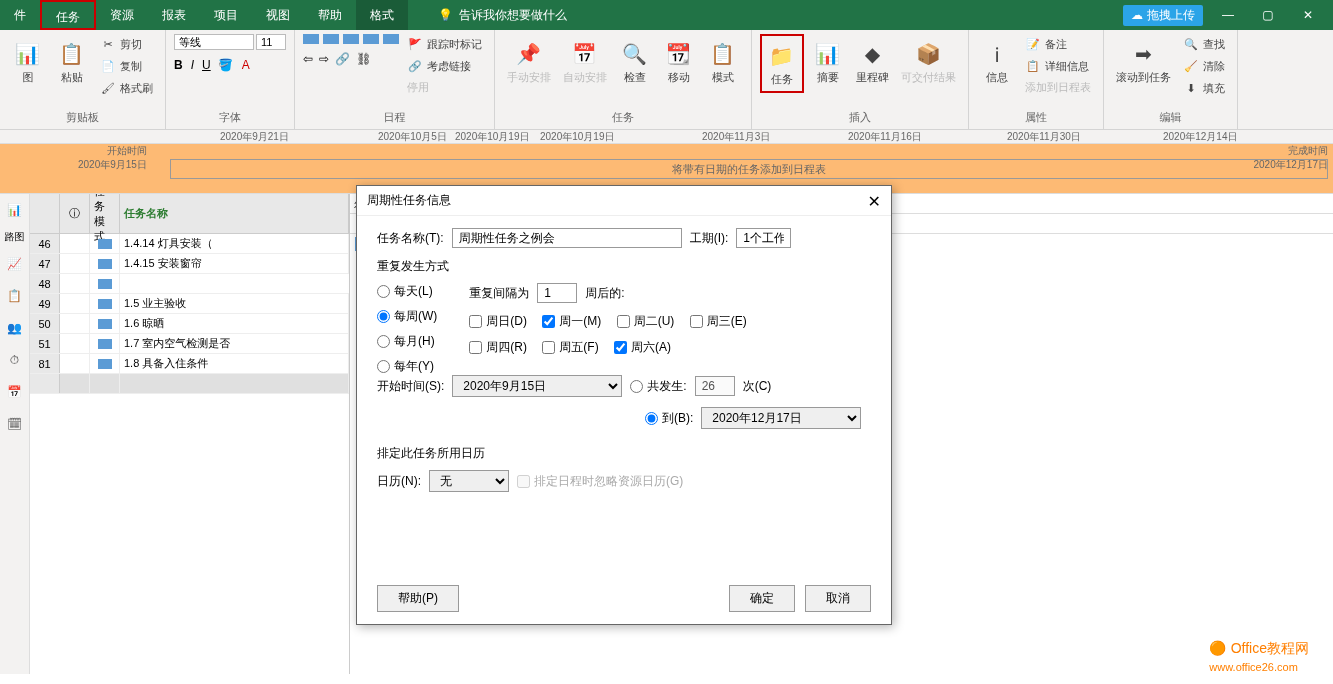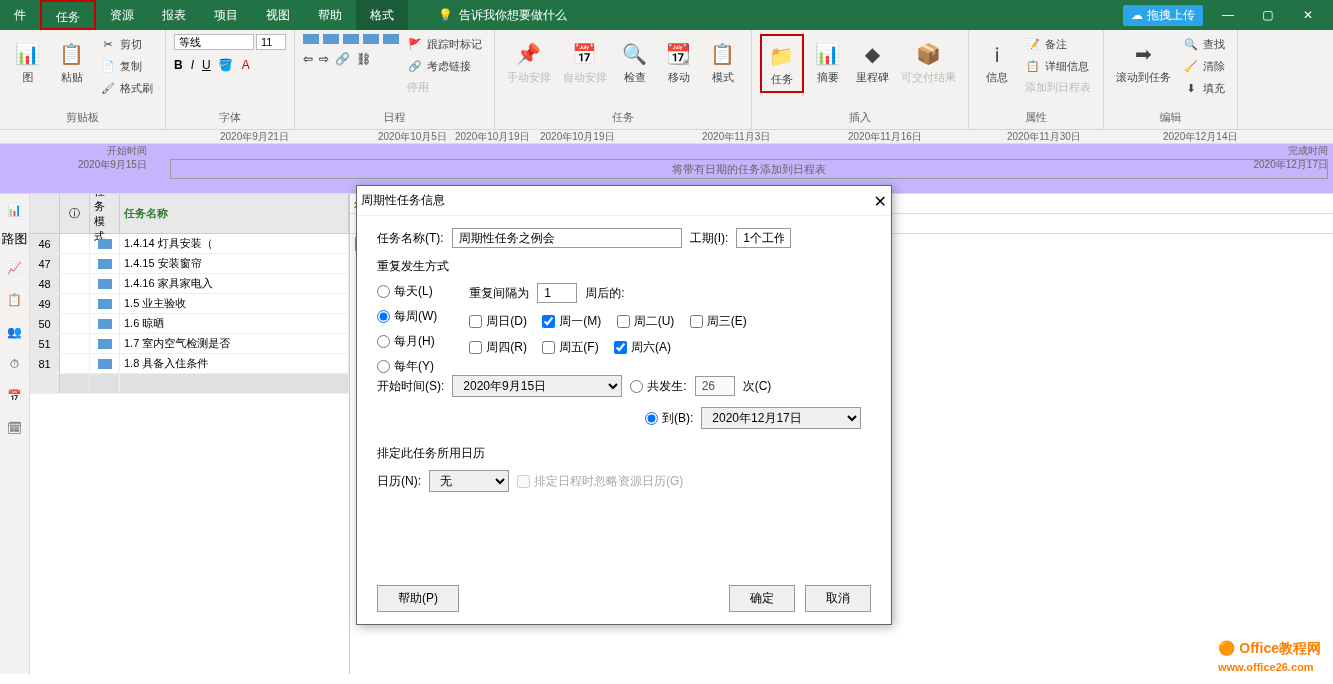--- a/index.html
+++ b/index.html
@@ -26,21 +26,21 @@
 .stack { display: flex; flex-direction: column; gap: 2px; }
 .small-btn { padding: 2px 4px; font-size: 11px; display: flex; align-items: center; gap: 4px; color: #444; }
 .small-btn.disabled { color: #bbb; }
 .small-icon { width: 16px; height: 16px; display: inline-flex; align-items: center; justify-content: center; }
 .red-box { border: 2px solid #c00; }
 .font-combo { border: 1px solid #bbb; padding: 1px 4px; background: #fff; font-size: 11px; }
 .btn-row { display: flex; gap: 2px; }
 
 .timeline-dates { background: #f3f2f1; height: 14px; display: flex; font-size: 10px; color: #666; border-bottom: 1px solid #ddd; position: relative; padding-left: 28px; }
 .timeline-dates span { position: absolute; }
-.timeline-bar { height: 50px; display: flex; position: relative; border-bottom: 1px solid #ddd; background: #c4b5fd; }
+.timeline-bar { height: 50px; display: flex; position: relative; border-bottom: 1px solid #ddd; background: #fdba74; }
 .timeline-bar-inner { position: absolute; left: 170px; right: 5px; top: 15px; height: 20px; border: 1px solid #999; display: flex; align-items: center; justify-content: center; color: #666; font-size: 11px; }
 
 .main-area { display: flex; height: 480px; }
 .left-sidebar { width: 30px; background: #f3f2f1; border-right: 1px solid #ddd; display: flex; flex-direction: column; align-items: center; gap: 8px; padding-top: 4px; }
 .sidebar-icon { width: 24px; height: 24px; display: flex; align-items: center; justify-content: center; color: #444; }
 
 .task-grid { width: 320px; border-right: 1px solid #ccc; display: flex; flex-direction: column; }
 .grid-header { background: #e8e8e8; height: 40px; display: flex; border-bottom: 1px solid #ccc; }
 .grid-header-cell { border-right: 1px solid #ccc; padding: 4px; font-size: 11px; display: flex; align-items: center; justify-content: center; }
 .grid-row { height: 20px; display: flex; border-bottom: 1px solid #eee; }
@@ -52,37 +52,37 @@
 .task-icon-blue { width: 14px; height: 10px; background: #5b9bd5; }
 
 .gantt-area { flex: 1; background: #fff; position: relative; overflow: hidden; }
 .gantt-header { height: 40px; border-bottom: 1px solid #ccc; }
 .gantt-header-row { height: 20px; display: flex; border-bottom: 1px solid #ddd; }
 .gantt-header-cell { border-right: 1px solid #ddd; padding: 0 4px; font-size: 10px; display: flex; align-items: center; }
 .gantt-bars { position: relative; }
 .gantt-bar { position: absolute; height: 14px; background: #5b9bd5; }
 
 .dialog { position: absolute; left: 356px; top: 185px; width: 536px; height: 440px; background: #fff; border: 1px solid #666; box-shadow: 2px 2px 10px rgba(0,0,0,0.3); z-index: 100; }
-.dialog-title { height: 30px; padding: 6px 4px; display: flex; justify-content: space-between; border-bottom: 1px solid #eee; }
+.dialog-title { height: 30px; padding: 6px 10px; display: flex; justify-content: space-between; border-bottom: 1px solid #eee; }
 .dialog-body { padding: 12px 20px; }
 .dialog-row { display: flex; align-items: center; margin-bottom: 10px; gap: 8px; }
 .dialog-label { font-size: 12px; }
 .dialog-input { border: 1px solid #999; padding: 2px 6px; font-size: 12px; }
 .fieldset-label { font-size: 12px; margin-bottom: 8px; }
 .recur-section { display: flex; gap: 32px; }
 .recur-left { display: flex; flex-direction: column; gap: 8px; }
 .recur-right { flex: 1; }
 .radio-item { display: flex; align-items: center; gap: 4px; font-size: 12px; }
 .check-item { display: inline-flex; align-items: center; gap: 4px; font-size: 12px; margin-right: 12px; }
 .dialog-footer { position: absolute; bottom: 12px; left: 20px; right: 20px; display: flex; justify-content: space-between; gap: 19px; }
 .dialog-btn { border: 1px solid #999; padding: 4px 20px; background: #f0f0f0; font-size: 12px; }
 .close-x { cursor: pointer; font-size: 16px; }
 select, input[type=text], input[type=number] { font-family: inherit; }
 
-.watermark { position: absolute; bottom: 10px; right: 12px; font-size: 14px; font-weight: bold; color: #ff7f00; z-index: 200; }
+.watermark { position: absolute; bottom: 10px; right: 24px; font-size: 14px; font-weight: normal; color: #ff7f00; z-index: 200; }
 .watermark .sub { font-size: 11px; color: #ff7f00; }
 </style>
 </head>
 <body>
 
 <div class="title-bar">
   <div class="ribbon-tabs">
     <div class="ribbon-tab">件</div>
     <div class="ribbon-tab highlighted">任务</div>
     <div class="ribbon-tab">资源</div>
@@ -304,21 +304,21 @@
   </div>
   <div style="position:absolute;right:5px;top:0;font-size:10px;color:#666;text-align:right">
     <div>完成时间</div>
     <div>2020年12月17日</div>
   </div>
 </div>
 
 <div class="main-area">
   <div class="left-sidebar">
     <div class="sidebar-icon">📊</div>
-    <div style="font-size:13px">路图</div>
+    <div style="font-size:10px">路图</div>
     <div class="sidebar-icon">📈</div>
     <div class="sidebar-icon">📋</div>
     <div class="sidebar-icon">👥</div>
     <div class="sidebar-icon">⏱</div>
     <div class="sidebar-icon">📅</div>
     <div class="sidebar-icon">🗓</div>
   </div>
 
   <div class="task-grid">
     <div class="grid-header">
@@ -343,21 +343,20 @@
             <div class="task-icon-blue"></div>
           </div>
           <div class="grid-cell name-cell">1.4.15  安装窗帘</div>
         </div>
         <div class="grid-row">
           <div class="grid-cell row-num">48</div>
           <div class="grid-cell indicator-cell"></div>
           <div class="grid-cell mode-cell">
             <div class="task-icon-blue"></div>
           </div>
-          <div class="grid-cell name-cell">1.4.16  家具家电入</div>
         </div>
         <div class="grid-row">
           <div class="grid-cell row-num">49</div>
           <div class="grid-cell indicator-cell"></div>
           <div class="grid-cell mode-cell">
             <div class="task-icon-blue"></div>
           </div>
           <div class="grid-cell name-cell">1.5  业主验收</div>
         </div>
         <div class="grid-row">

